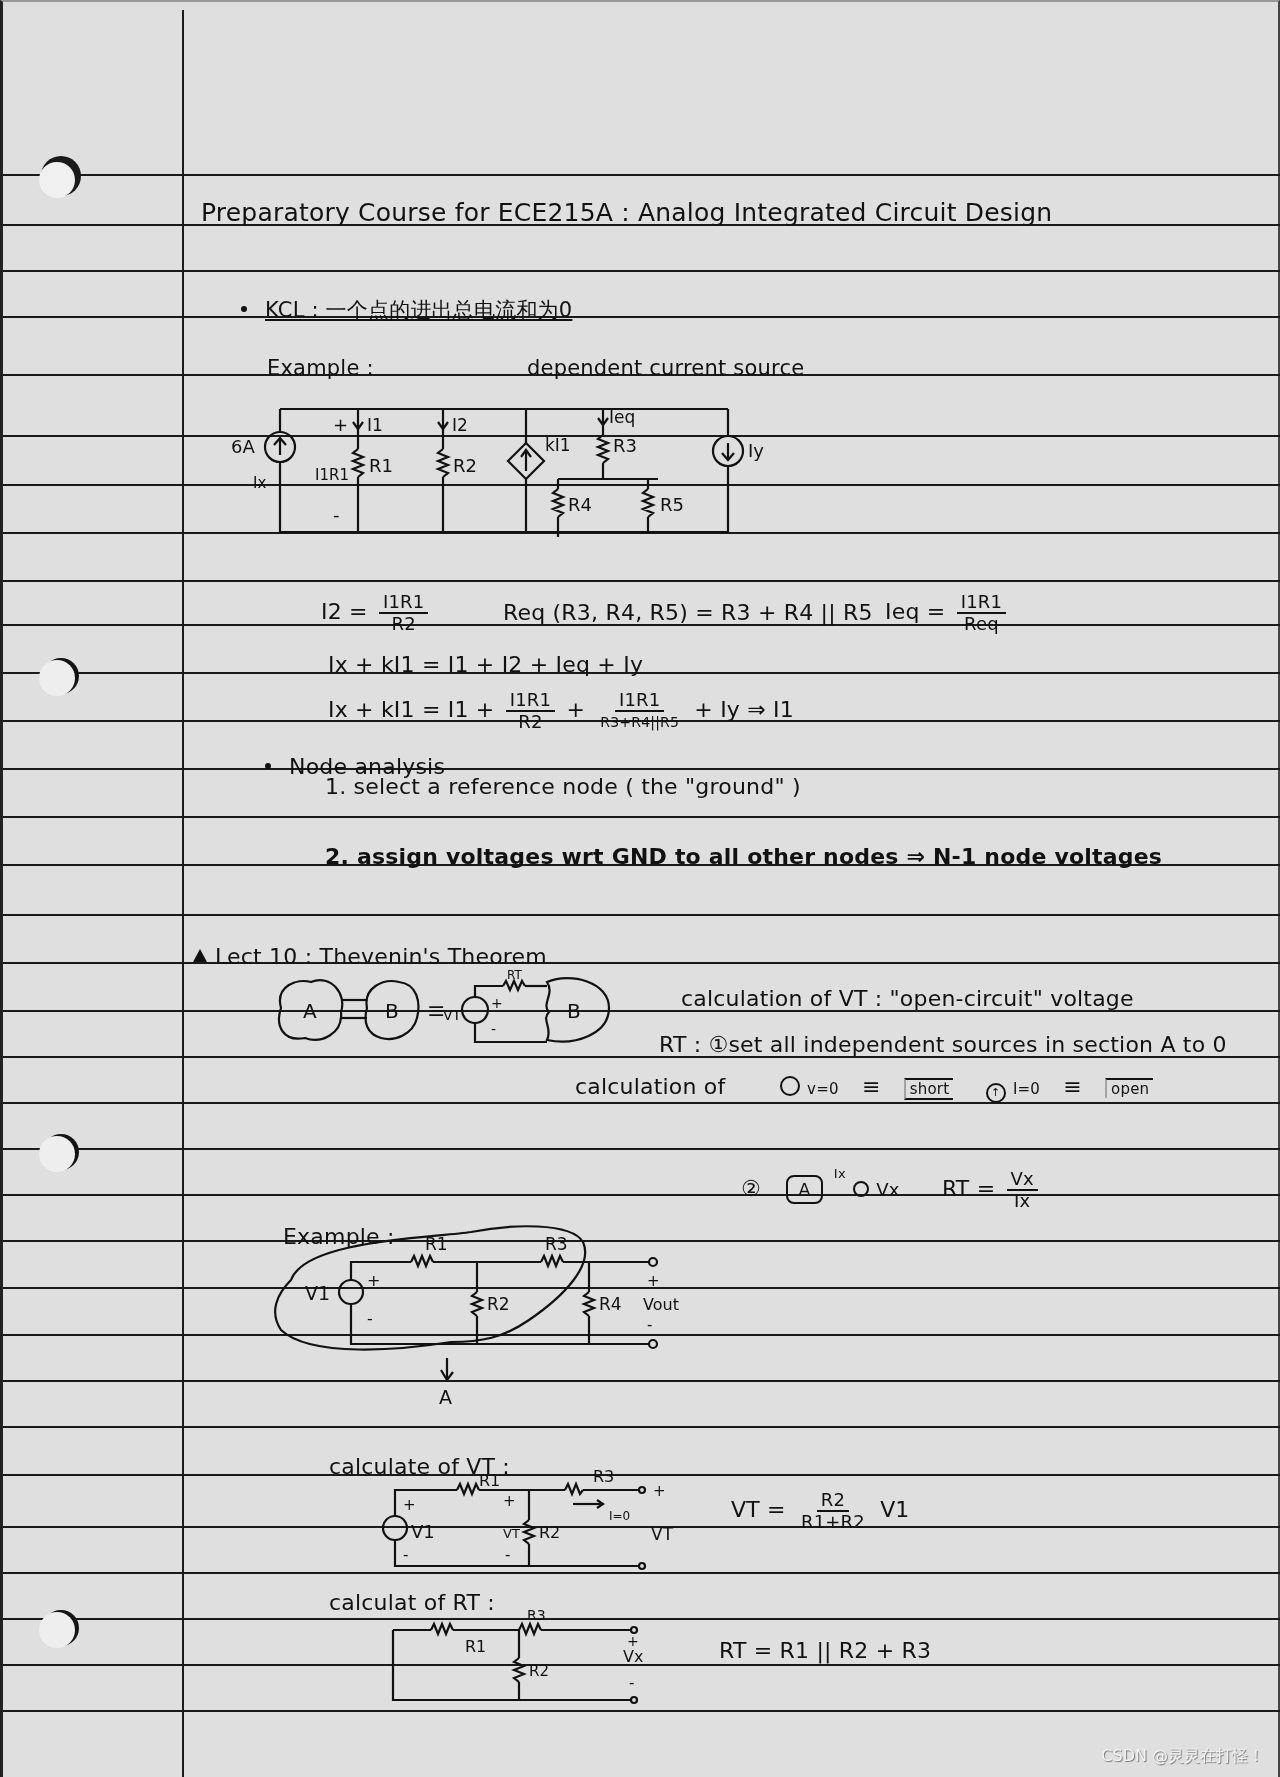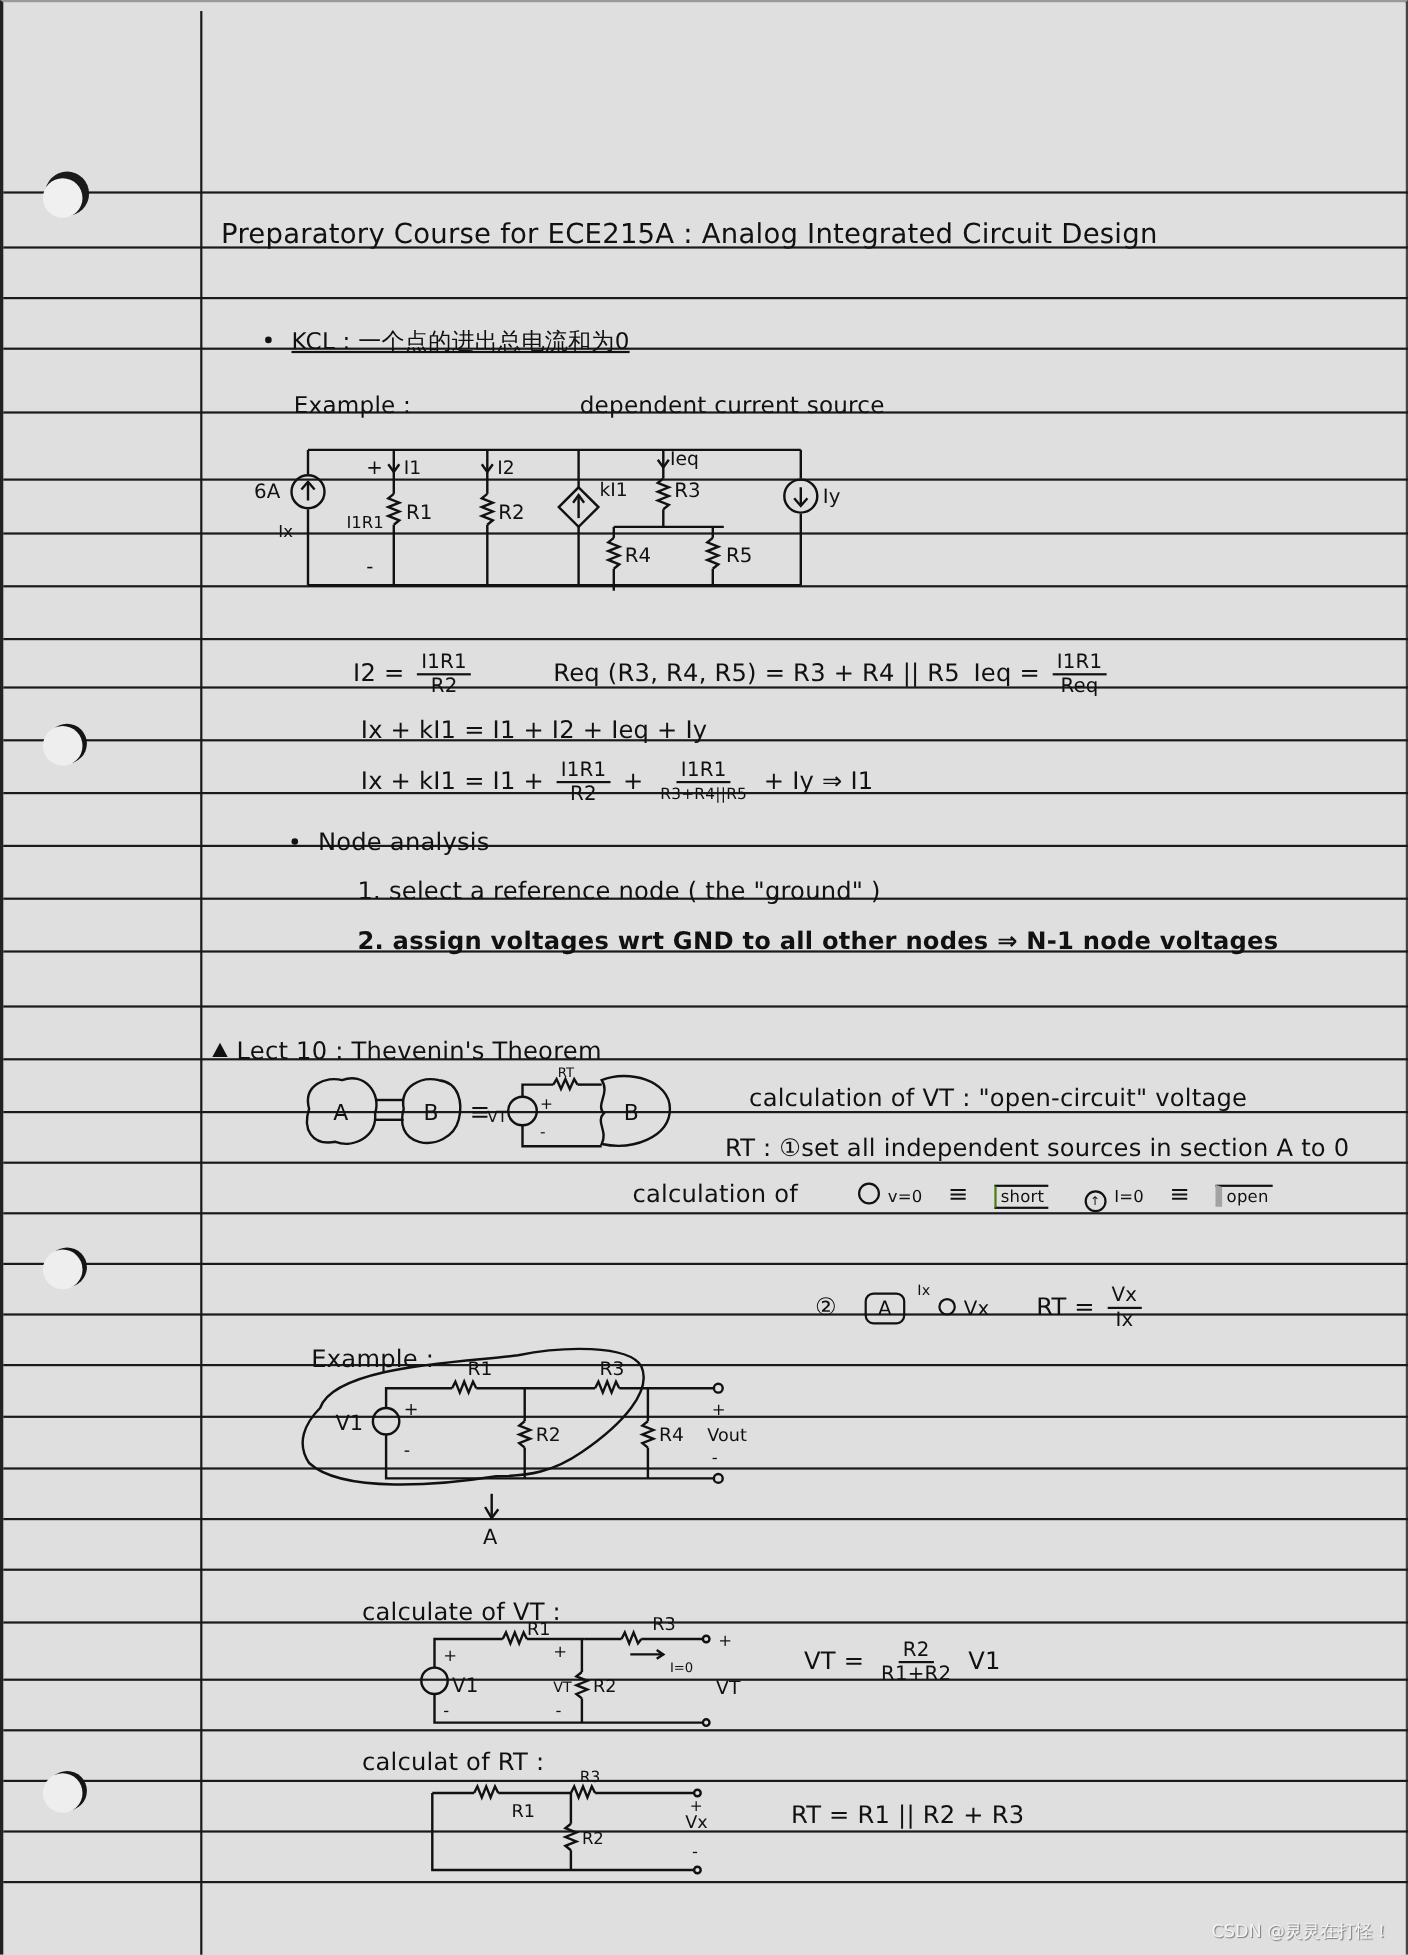--- a/index.html
+++ b/index.html
@@ -174,21 +174,21 @@
     <span class="frac">
         <span class="num">I1R1</span>
         <span class="den" style="font-size:14px">R3+R4||R5</span>
       </span>
     <span>+ Iy   ⇒  I1</span>
   </div>
 
   <div class="hw" style="left:262px; top:752px;">
     <span class="bullet"></span><span>Node analysis</span>
   </div>
-  <div class="hw" style="left:322px; top:796px;">1. select a reference node ( the "ground" )</div>
+  <div class="hw" style="left:322px; top:772px;">1. select a reference node ( the "ground" )</div>
   <div class="hw" style="left:322px; top:842px;font-weight:bold;">2. assign voltages wrt GND to all other nodes ⇒ N-1 node voltages</div>
 
   <div class="hw" style="left:190px; top:942px;">
     <span class="tri"></span><span>Lect 10 : Thevenin's Theorem</span>
   </div>
 
   <svg class="circuit" style="left:268px; top:966px;" width="350" height="84" viewBox="0 0 350 84">
     <g stroke="#111" stroke-width="2.2" fill="none">
       <path d="M10,40 C4,18 26,10 40,14 C60,6 76,26 70,44 C72,66 50,76 34,70 C12,74 4,58 10,40 Z"></path>
       <path d="M96,40 C92,20 112,10 128,14 C146,16 150,34 146,50 C142,66 124,74 110,70 C96,66 92,54 96,40 Z"></path>
@@ -213,26 +213,26 @@
 
   <div class="hw" style="left:678px; top:984px;">calculation of VT : "open-circuit" voltage</div>
   <div class="hw" style="left:656px; top:1030px;">RT :  ①set all independent sources in section A to 0</div>
 
   <div class="hw" style="left:572px; top:1072px;">
     <span>calculation of</span>
     <span style="display:inline-block; width:40px"></span>
     <span style="display:inline-block;width:16px;height:16px;border:2px solid #111;border-radius:50%;vertical-align:-2px;"></span>
     <span class="xs" style="font-size:15px">v=0</span>
     <span style="margin:0 16px">≡</span>
-    <span style="font-size:15px;border-left:2px solid #4d7c0f;border-top:2px solid #111;border-bottom:2px solid #111;padding:0 4px;">short</span>
+    <span style="font-size:15px;border-left:2px solid #a3a3a3;border-top:2px solid #111;border-bottom:2px solid #111;padding:0 4px;">short</span>
     <span style="display:inline-block; width:18px"></span>
     <span style="display:inline-block;width:16px;height:16px;border:2px solid #111;border-radius:50%;vertical-align:-2px;text-align:center;font-size:11px;line-height:16px;">↑</span>
     <span style="font-size:15px">I=0</span>
     <span style="margin:0 16px">≡</span>
-    <span style="font-size:15px;border-left:6px solid #a3a3a3;border-top:2px solid #111;padding:0 4px;text-align:right;">open</span>
+    <span style="font-size:15px;border-left:2px solid #a3a3a3;border-top:2px solid #111;padding:0 4px;text-align:right;">open</span>
   </div>
 
   <div class="hw" style="left:738px; top:1164px;">
     <span>②</span>
     <span style="display:inline-block;margin-left:18px;border:2px solid #111;border-radius:8px;padding:2px 10px;font-size:18px;">A</span>
     <span style="font-size:13px;vertical-align:18px;margin-left:4px">Ix</span>
     <span style="display:inline-block;width:12px;height:12px;border:2px solid #111;border-radius:50%;vertical-align:-1px;"></span>
     <span style="font-size:18px">Vx</span>
     <span style="display:inline-block;width:28px"></span>
     <span>RT =</span>

